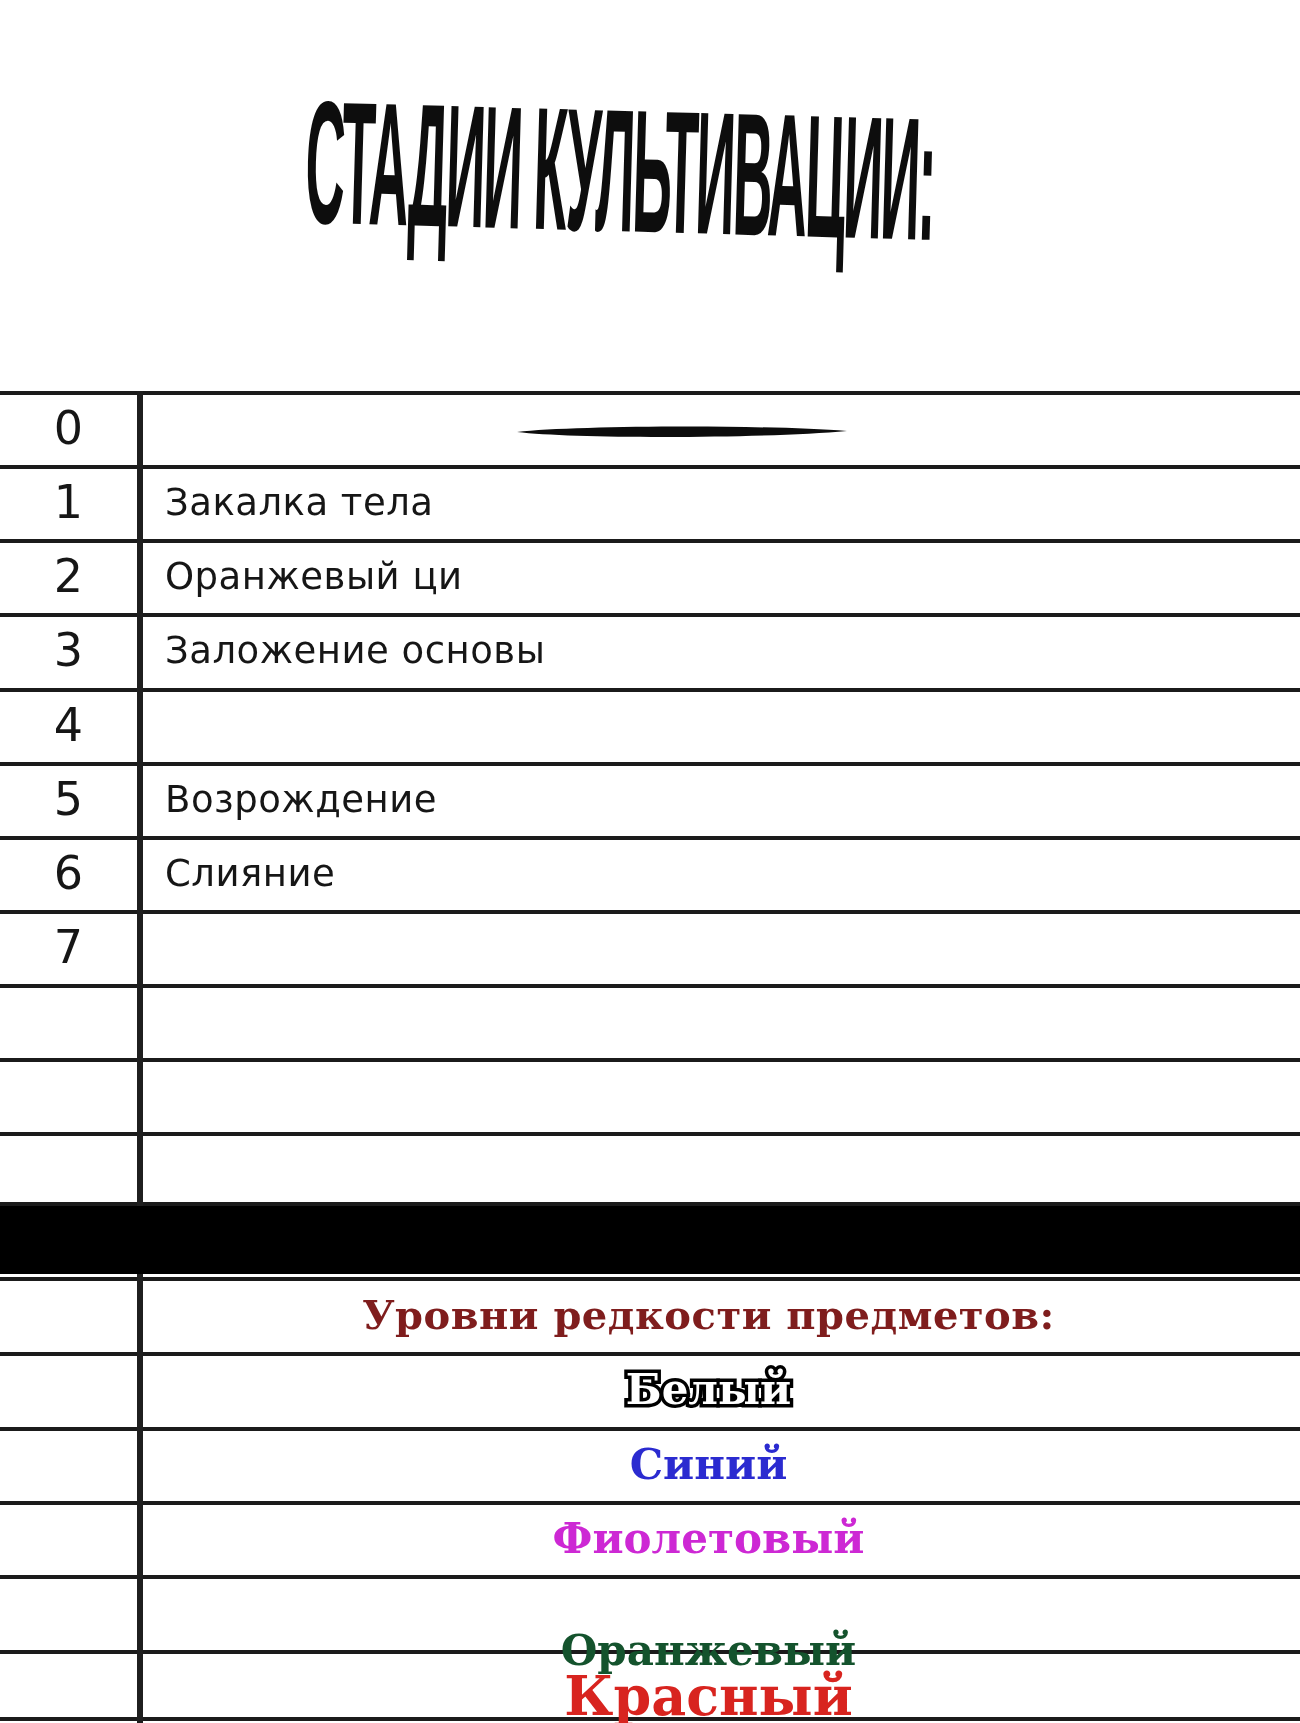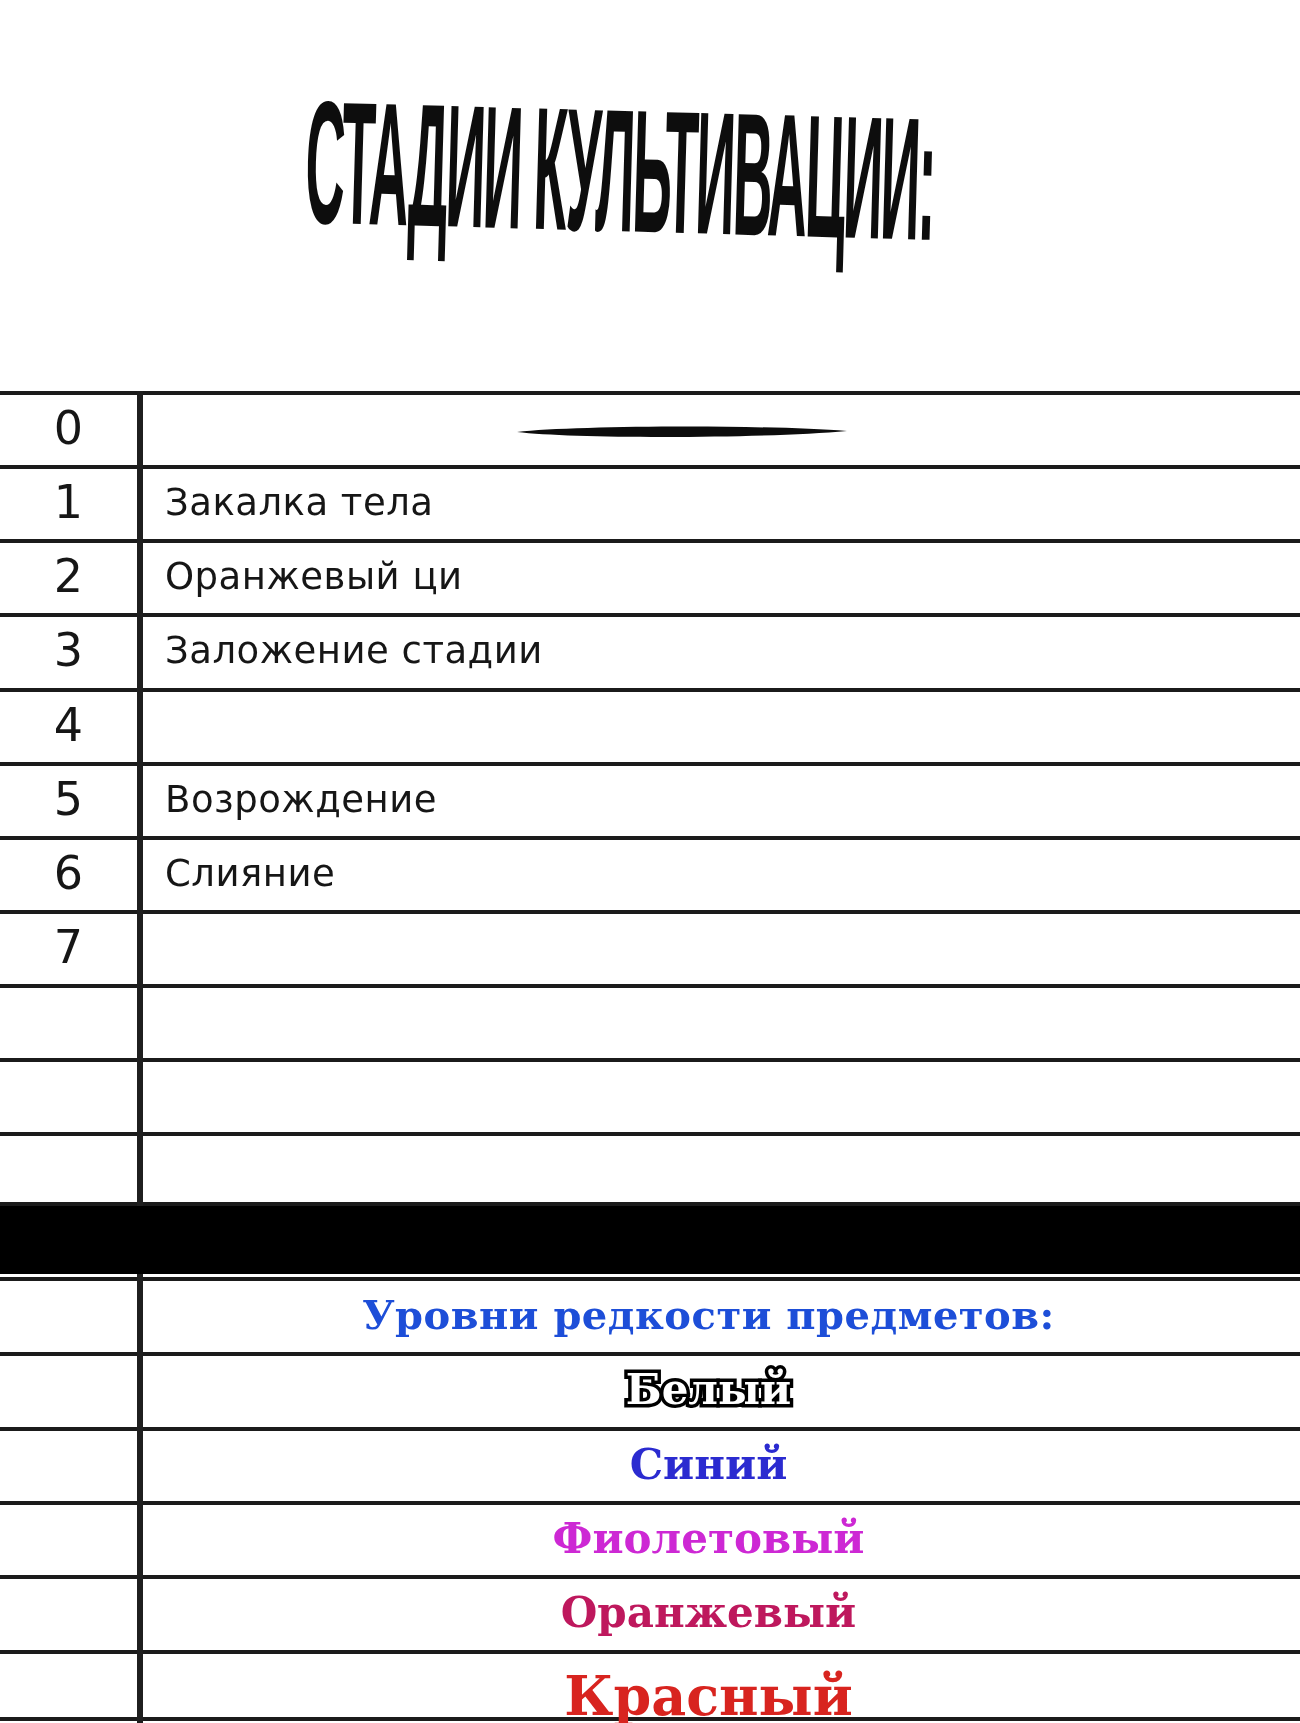--- a/index.html
+++ b/index.html
@@ -79,21 +79,21 @@
   }
 
   
   .rar-row{
     position:absolute;left:137px;width:1143px;
     display:flex;align-items:center;justify-content:center;
     font-family:"DejaVu Serif",serif;
     font-weight:bold;
     white-space:nowrap;
   }
-  .rar-heading{top:1281px;height:67px;font-size:40px;color:#1d4ed8;letter-spacing:0.5px;}
+  .rar-heading{top:1281px;height:67px;font-size:40px;color:#7f1d1d;letter-spacing:0.5px;}
   .rar-0{top:1356px;height:67px;font-size:42px;}
   .rar-1{top:1431px;height:66px;font-size:42px;}
   .rar-2{top:1505px;height:66px;font-size:42px;}
   .rar-3{top:1579px;height:67px;font-size:42px;}
   .rar-4{top:1664px;height:63px;font-size:54px;}
 
   .outlined{position:relative;display:inline-block;}
   .outlined .stroke{
     position:absolute;left:0;top:0;width:100%;
     -webkit-text-stroke:7px #000;
@@ -142,21 +142,21 @@
   <div class="row" style="top:465px">
     <div class="num">1</div>
     <div class="name">Закалка тела</div>
   </div>
   <div class="row" style="top:539px">
     <div class="num">2</div>
     <div class="name">Оранжевый ци</div>
   </div>
   <div class="row" style="top:613px">
     <div class="num">3</div>
-    <div class="name">Заложение стадии</div>
+    <div class="name">Заложение основы</div>
   </div>
   <div class="row" style="top:688px">
     <div class="num">4</div>
   </div>
   <div class="row" style="top:762px">
     <div class="num">5</div>
     <div class="name">Возрождение</div>
   </div>
   <div class="row" style="top:836px">
     <div class="num">6</div>
@@ -171,16 +171,16 @@
   <div class="rar-row rar-heading">Уровни редкости предметов:</div>
 
   <div class="rar-row rar-0">
     <span class="outlined">
       <span class="stroke">Белый</span>
       <span class="fill" style="color: rgb(255, 255, 255);">Белый</span>
     </span>
   </div>
   <div class="rar-row rar-1" style="color: rgb(43, 43, 208);">Синий</div>
   <div class="rar-row rar-2" style="color: rgb(205, 40, 212);">Фиолетовый</div>
-  <div class="rar-row rar-3" style="color: #be185d;">Оранжевый</div>
+  <div class="rar-row rar-3" style="color: #14532d; margin-top: 38px;">Оранжевый</div>
   <div class="rar-row rar-4" style="color: rgb(216, 36, 31);">Красный</div>
 
 </div>
 
 </body></html>

